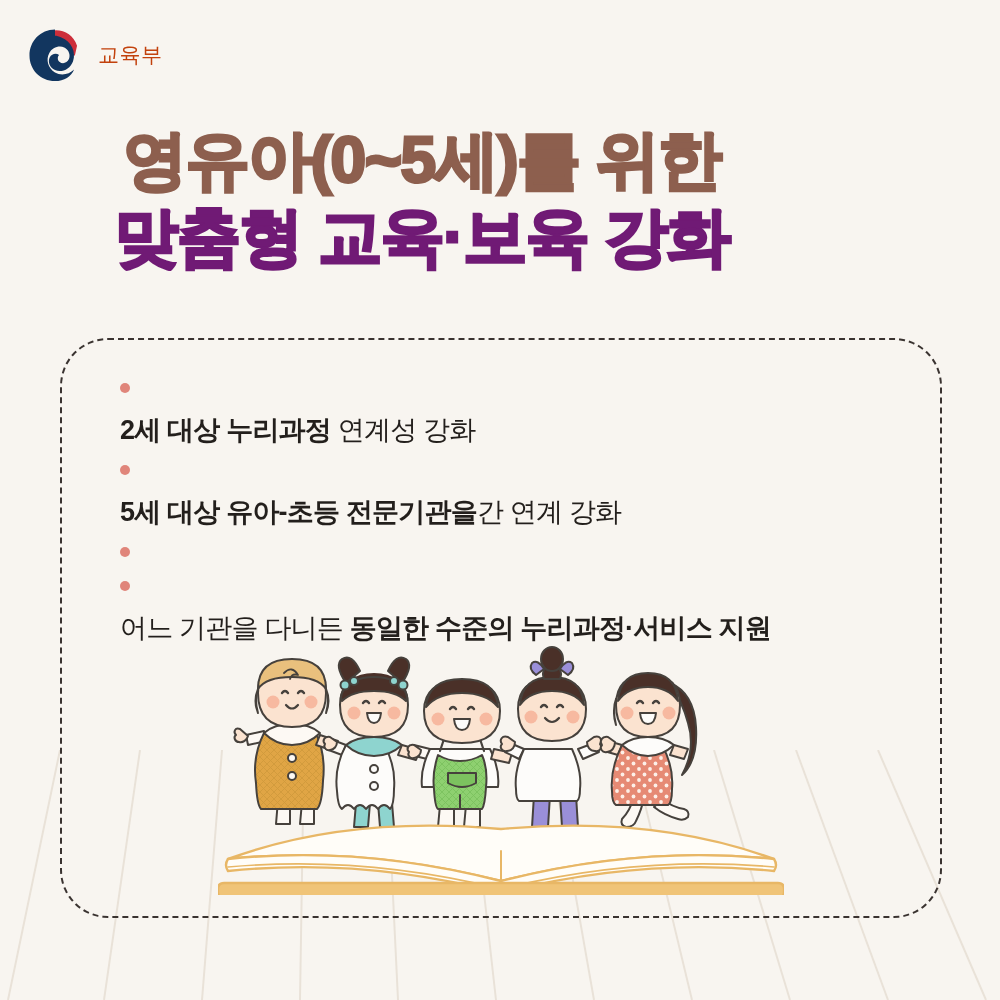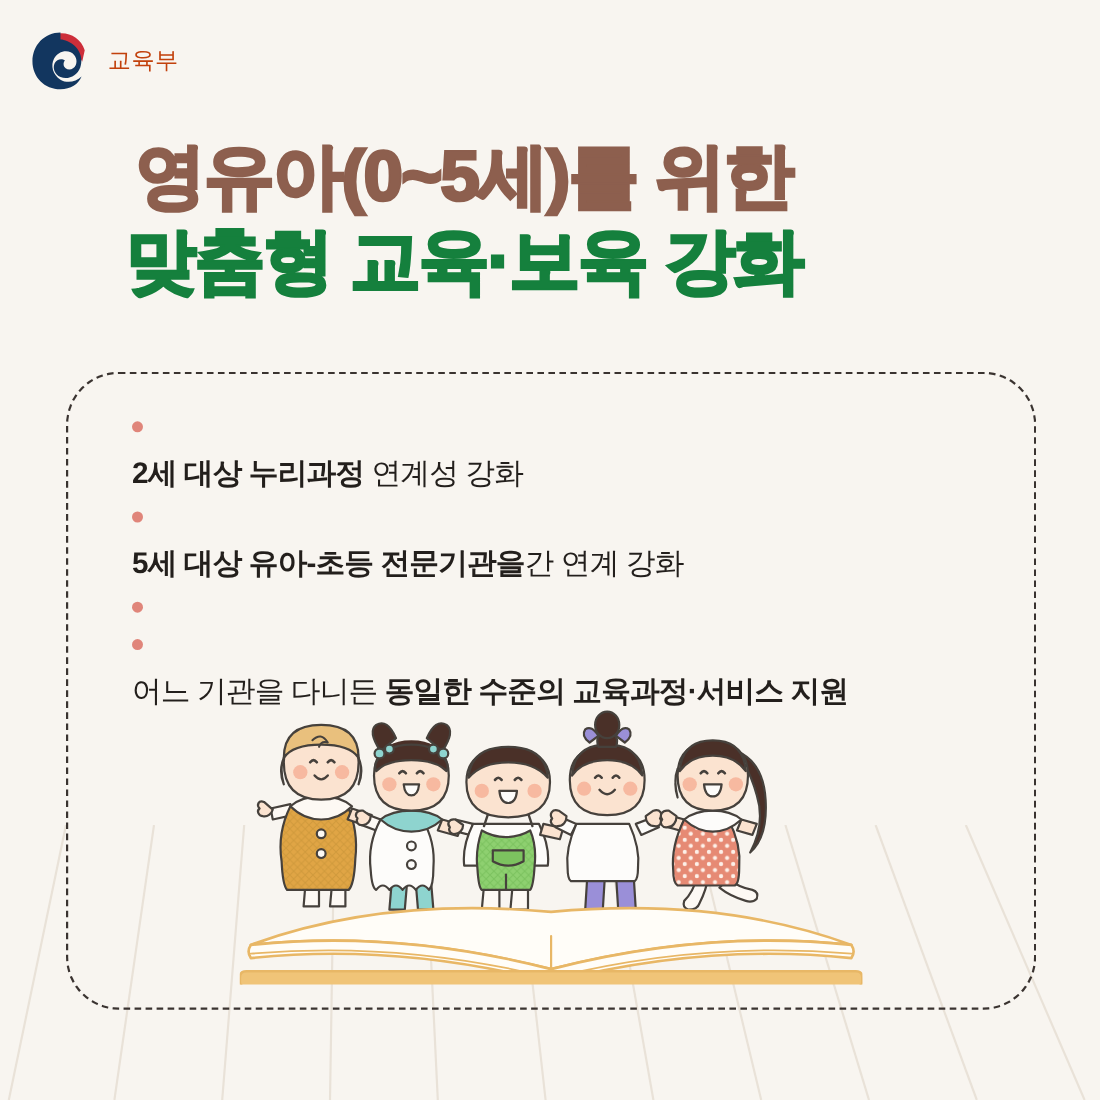--- a/index.html
+++ b/index.html
@@ -67,21 +67,21 @@
     white-space: nowrap;
     -webkit-text-stroke: 3px currentColor;
     paint-order: stroke fill;
   }
   .title-line-1 {
     font-size: 64px;
     color: #8d5f4e;
   }
   .title-line-2 {
     font-size: 64px;
-    color: #15803d;
+    color: #701a75;
     margin-top: 12px;
   }
 
   
   #content-panel {
     position: absolute;
     left: 60px;
     top: 338px;
     width: 882px;
     height: 580px;
@@ -184,21 +184,21 @@
     <span class="bullet-dot"></span>
     <span class="policy-text"><b class="em">5세 대상 유아-초등 전문기관을</b><span class="rg">간 연계 강화</span></span>
   </div>
 
   <div class="policy-item">
     <span class="bullet-dot"></span>
   </div>
 
   <div class="policy-item">
     <span class="bullet-dot"></span>
-    <span class="policy-text"><span class="rg">어느 기관을 다니든 </span><b class="em">동일한 수준의 교육과정·서비스 지원</b></span>
+    <span class="policy-text"><span class="rg">어느 기관을 다니든 </span><b class="em">동일한 수준의 누리과정·서비스 지원</b></span>
   </div>
 
 </div>
 
 <svg id="children-illustration" viewBox="0 0 566 250" aria-hidden="true">
   <defs>
     <pattern id="dots-coral" width="11" height="11" patternUnits="userSpaceOnUse">
       <rect width="11" height="11" fill="#e68a74"></rect>
       <circle cx="3" cy="3" r="1.9" fill="#fdf0e8"></circle>
       <circle cx="8.5" cy="8.5" r="1.9" fill="#fdf0e8"></circle>

